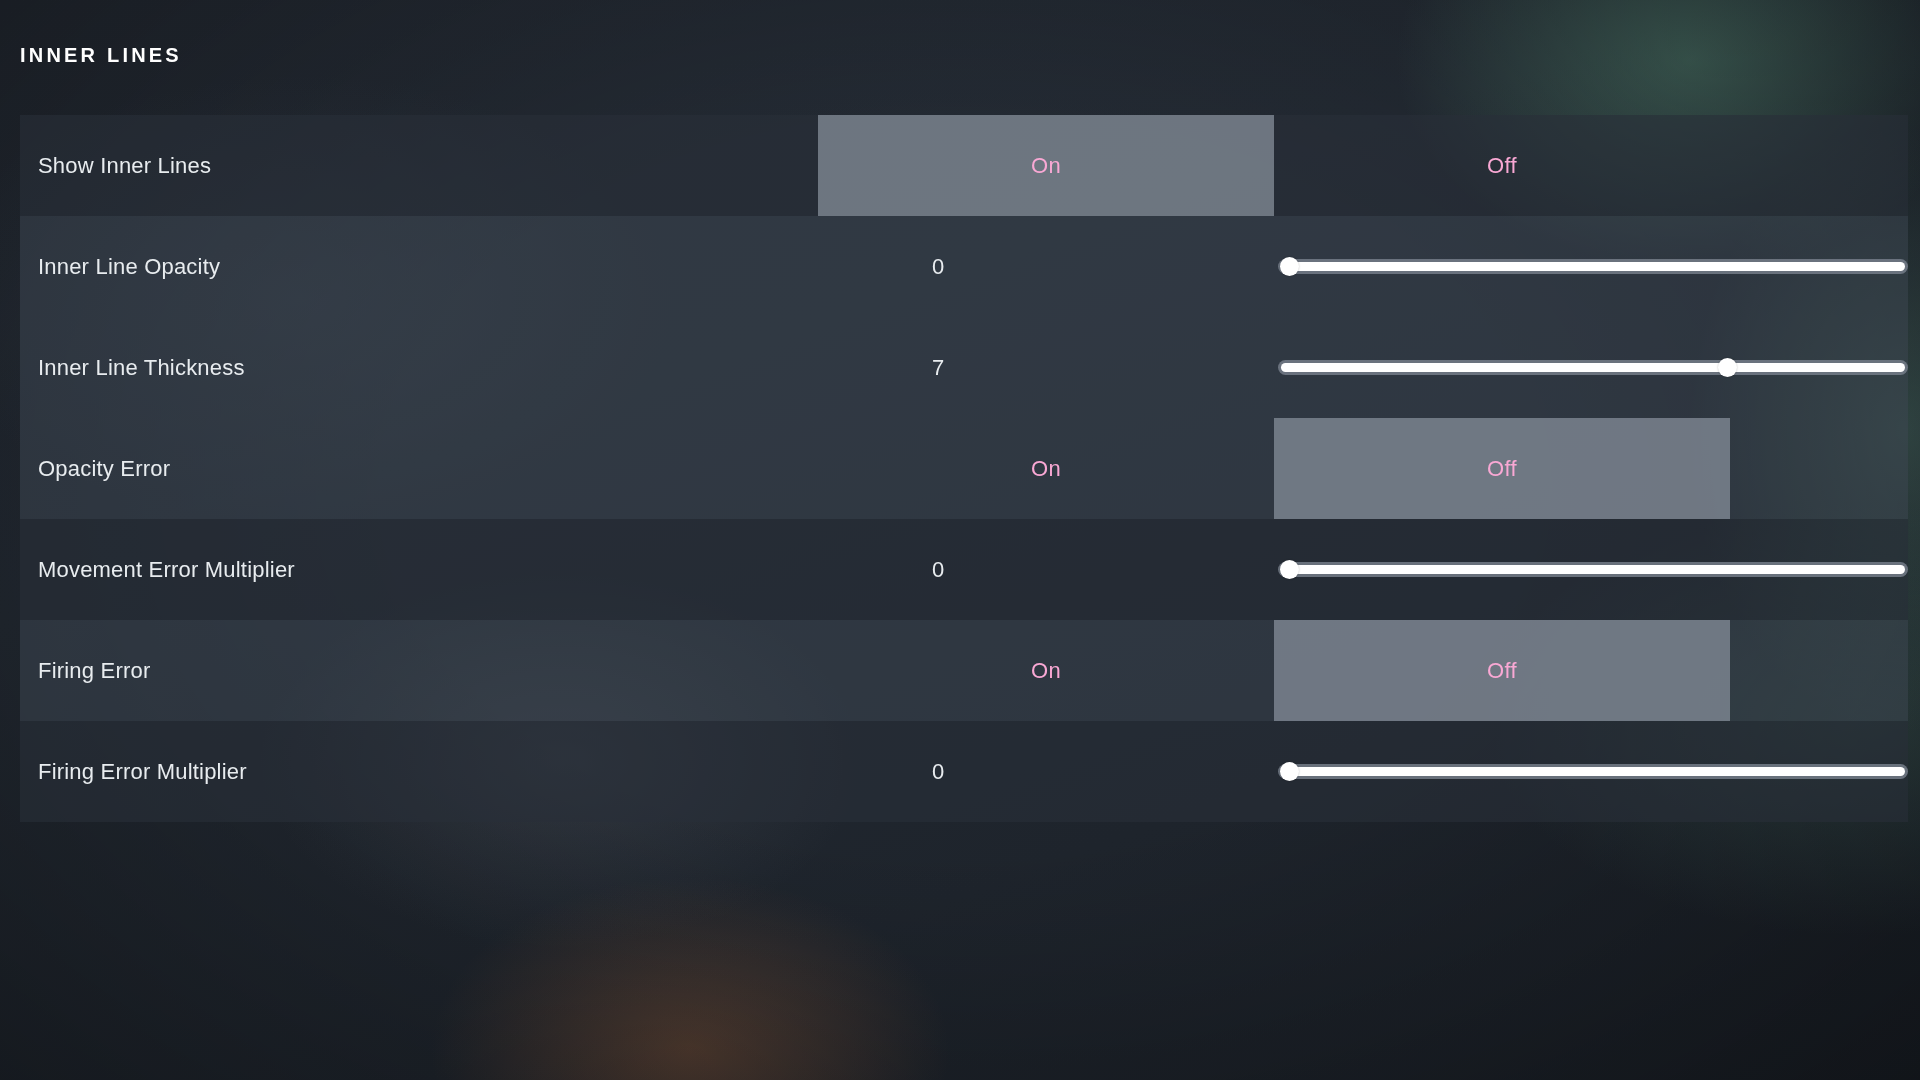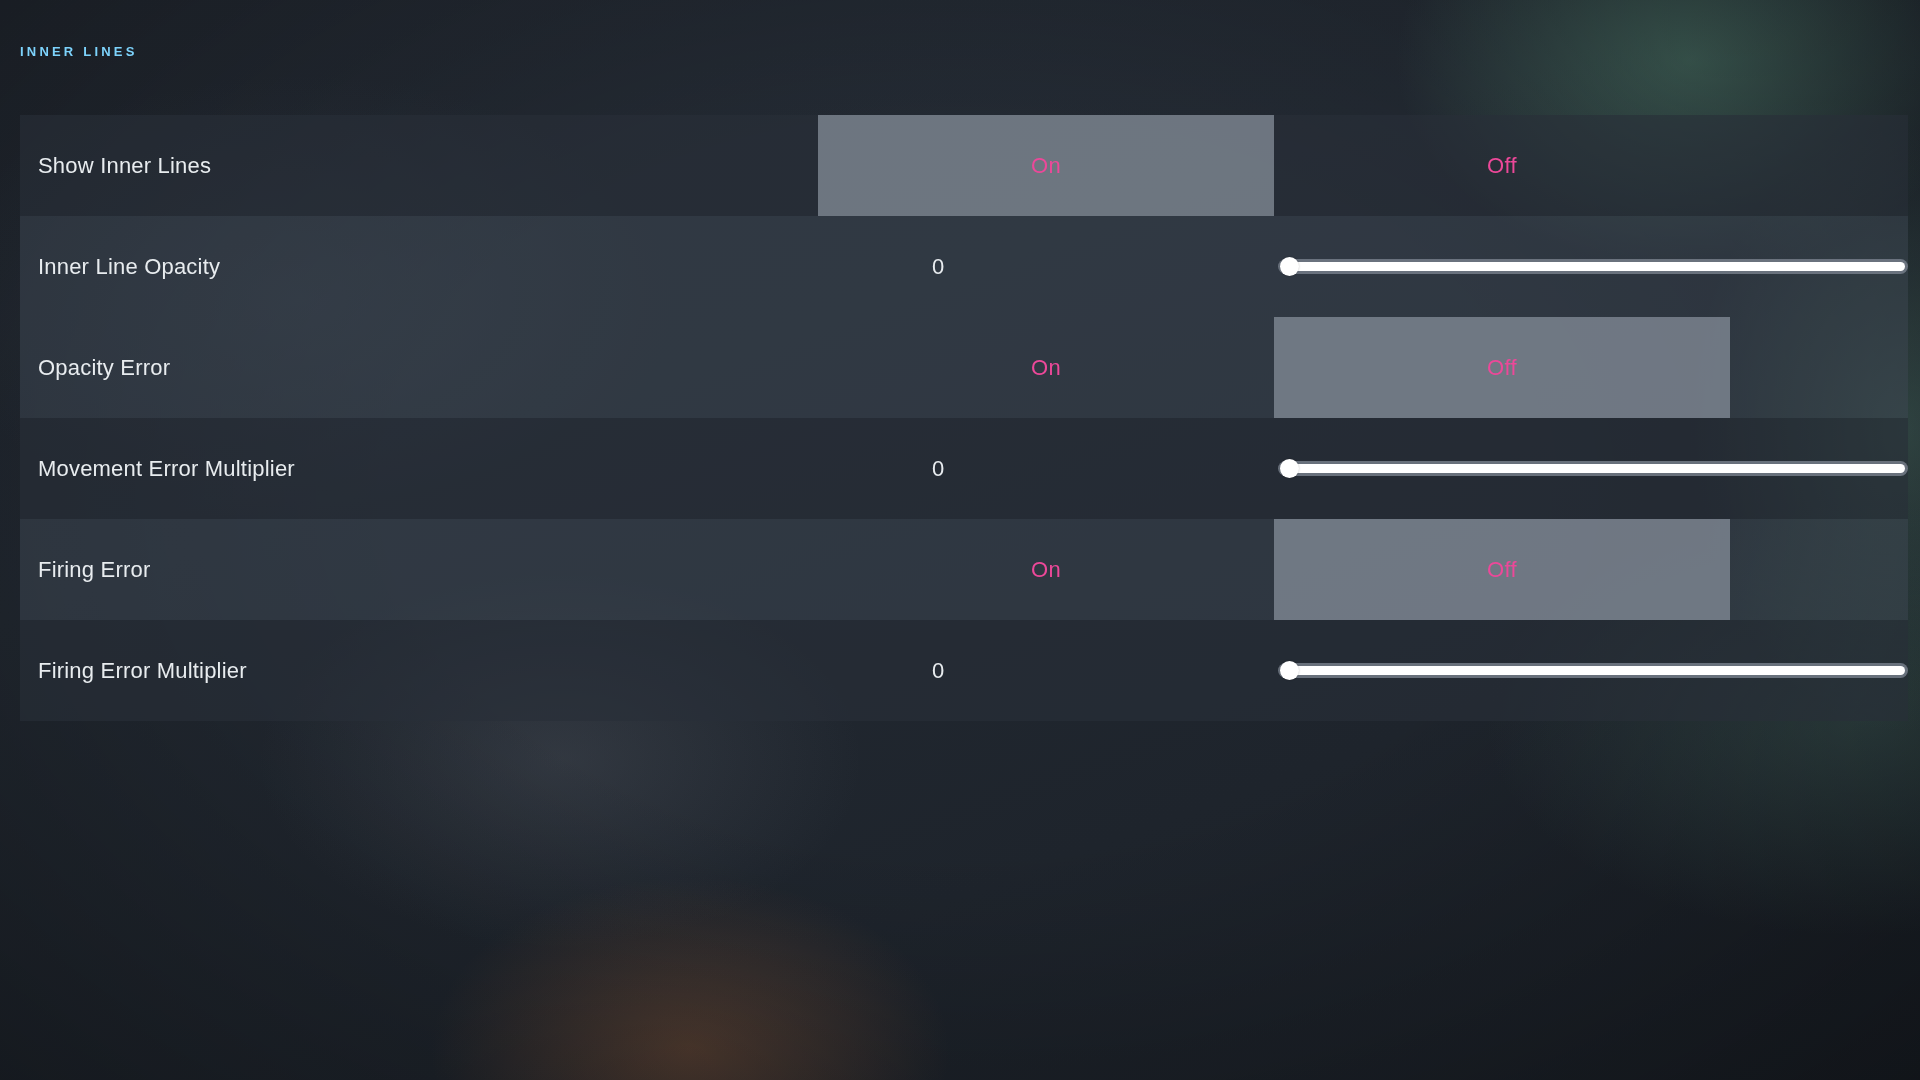--- a/index.html
+++ b/index.html
@@ -28,24 +28,24 @@
     background:radial-gradient(ellipse 1400px 900px at 50% 45%, rgba(0,0,0,0) 40%, rgba(0,0,0,0.35) 100%);
   }
 
   
   #root { position:absolute; inset:0; }
 
   
   .section-header {
     position:absolute;
     left:20px; top:44px;
-    font-size:13px;
+    font-size:20px;
     font-weight:bold;
     letter-spacing:3.2px;
-    color:#7dd3fc;
+    color:#ffffff;
     text-transform:uppercase;
   }
 
   
   .settings-list {
     position:absolute;
     left:20px; top:115px;
     width:1888px;
   }
 
@@ -76,21 +76,21 @@
     width:1090px;
     display:flex;
   }
   .toggle-opt {
     flex:0 0 456px;
     height:101px;
     display:flex;
     align-items:center;
     justify-content:center;
     font-size:22px;
-    color:#ec4899;
+    color:#f9a8d4;
     letter-spacing:0.3px;
   }
   .toggle-opt.selected {
     background:rgba(128,136,148,0.80);
   }
 
   
   .value-text {
     position:absolute;
     left:798px;
@@ -154,20 +154,29 @@
       <div class="setting-row even">
         <div class="row-label">Inner Line Opacity</div>
         <div class="value-text">0</div>
         <div class="slider">
           <div class="slider-track"></div>
           <div class="slider-fill" style="right: 3px;"></div>
           <div class="slider-knob" style="left: calc(0.5% + 8px);"></div>
         </div>
       </div>
       <div class="setting-row even">
+        <div class="row-label">Inner Line Thickness</div>
+        <div class="value-text">7</div>
+        <div class="slider">
+          <div class="slider-track"></div>
+          <div class="slider-fill" style="right: 3px;"></div>
+          <div class="slider-knob" style="left: calc(70% + 8px);"></div>
+        </div>
+      </div>
+      <div class="setting-row even">
         <div class="row-label">Opacity Error</div>
         <div class="toggle-group">
           <div class="toggle-opt">On</div>
           <div class="toggle-opt selected">Off</div>
         </div>
       </div>
       <div class="setting-row odd">
         <div class="row-label">Movement Error Multiplier</div>
         <div class="value-text">0</div>
         <div class="slider">

